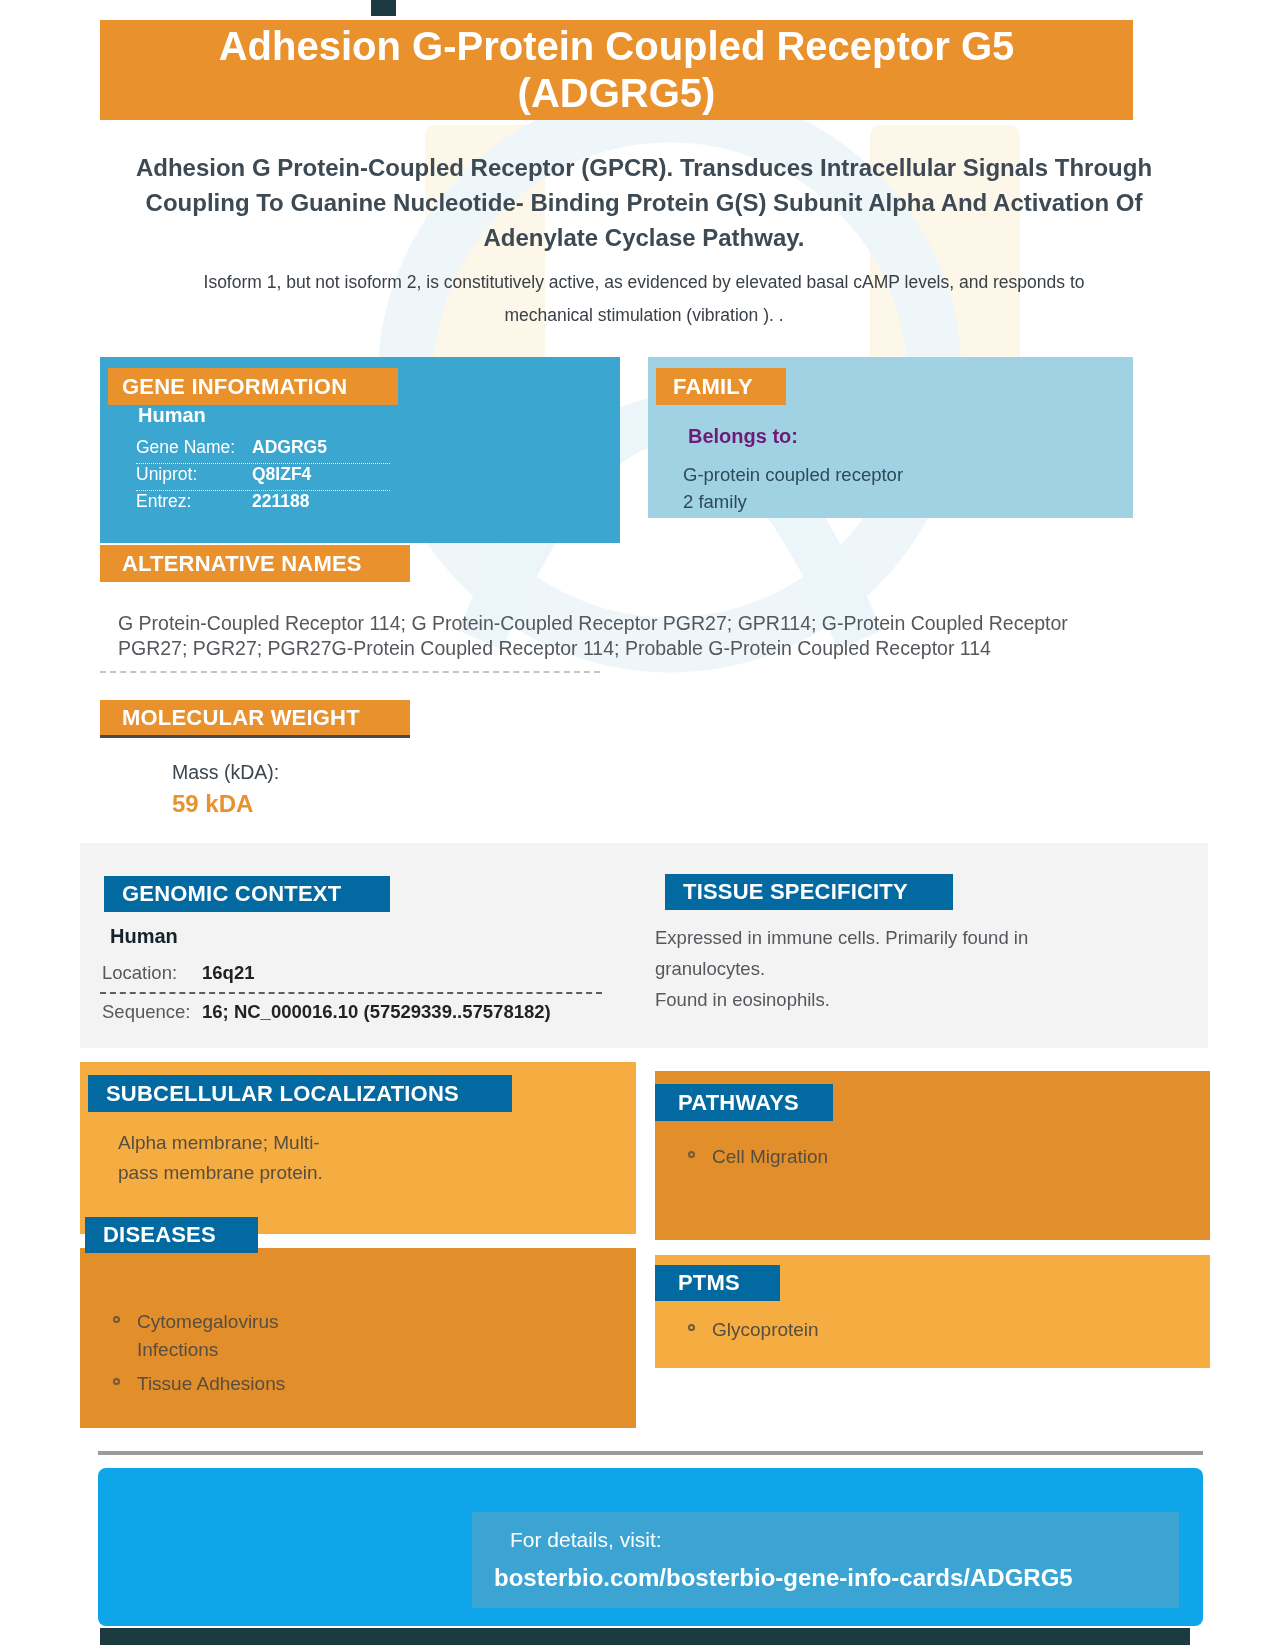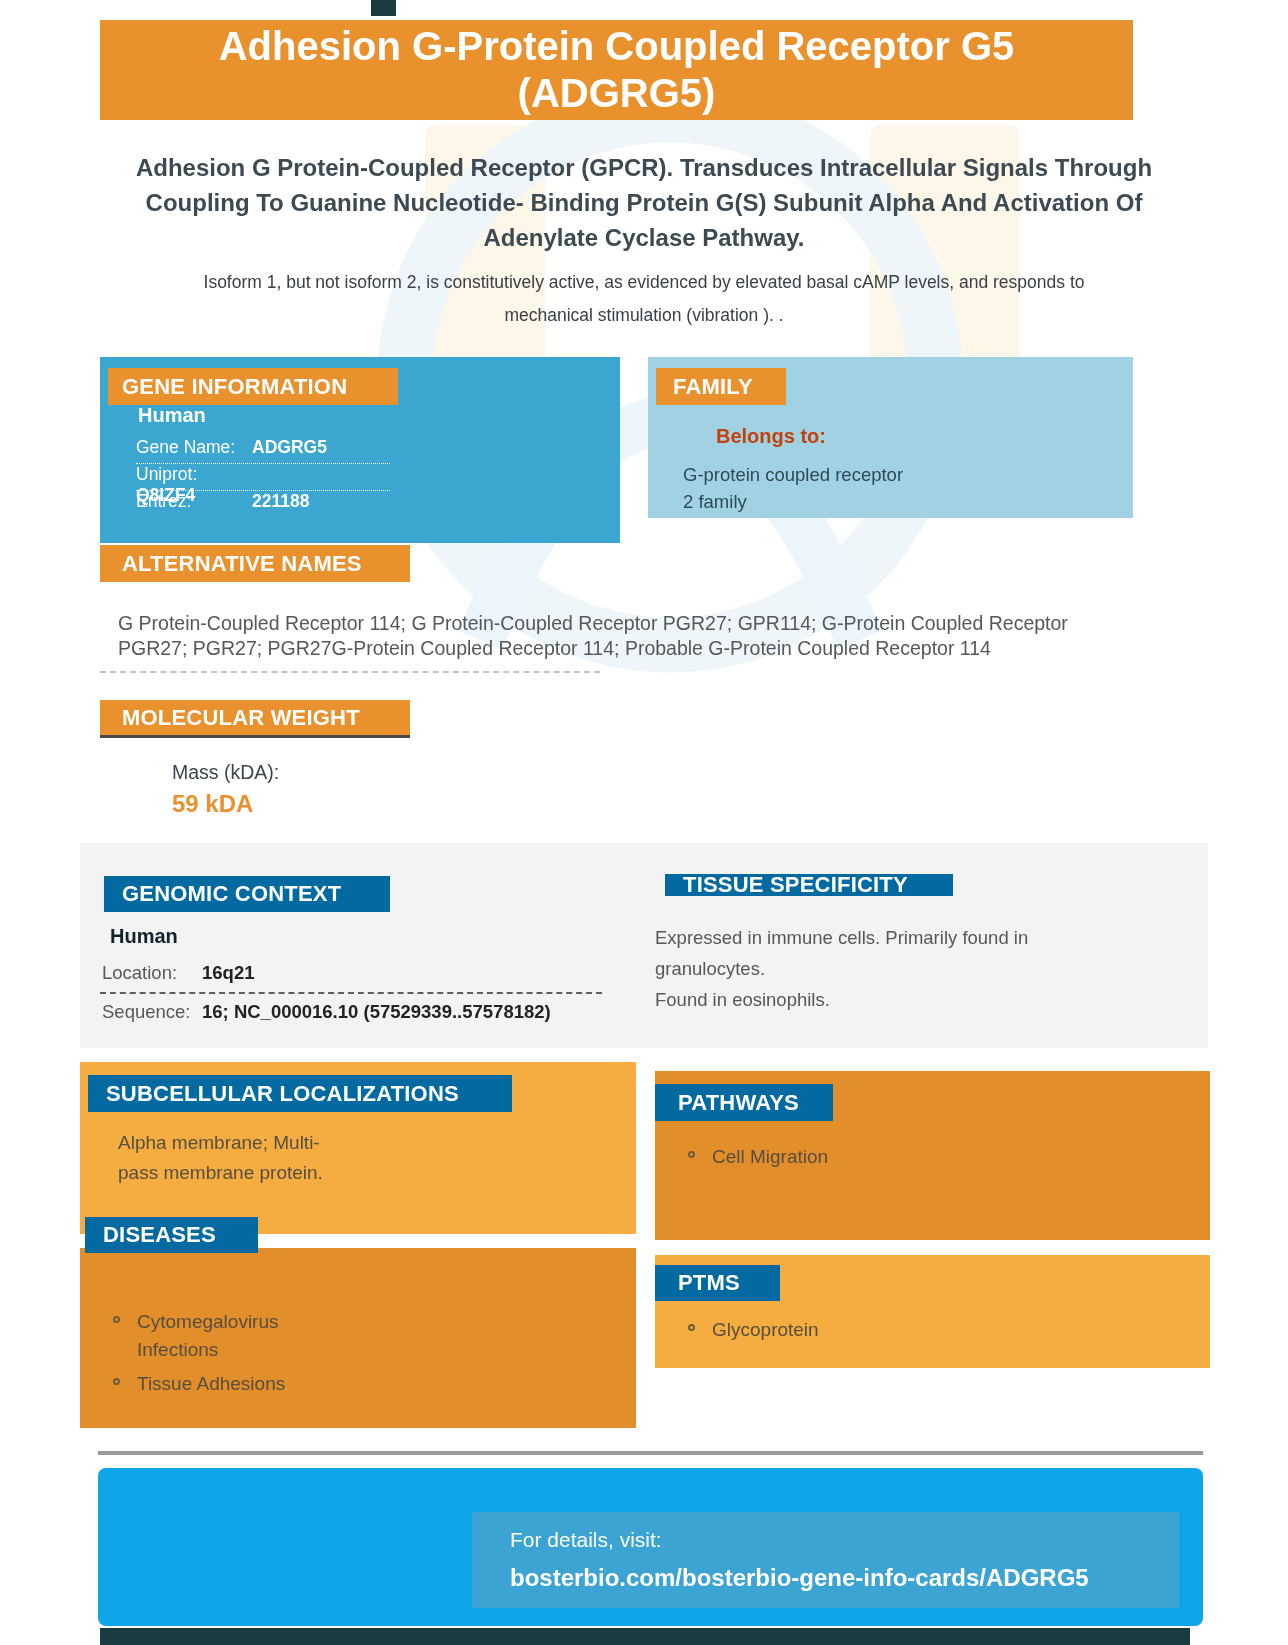--- a/index.html
+++ b/index.html
@@ -27,27 +27,27 @@
 
   
   #gene-box{position:absolute;left:100px;top:357px;width:520px;height:186px;background:#3BA6CF;}
   #gene-heading{left:108px;top:368px;width:290px;height:37px;padding-left:14px;}
   #gene-species{position:absolute;left:138px;top:404px;color:#ffffff;font-size:20px;font-weight:bold;}
   .gene-row{position:absolute;left:136px;width:254px;height:27px;color:#ffffff;font-size:17.5px;display:flex;align-items:flex-start;}
   .gene-row .lbl{display:inline-block;width:116px;}
   .gene-row .val{font-weight:bold;}
   .gene-row.dotted{border-bottom:1px dotted rgba(255,255,255,.9);}
   #gene-row-0{top:437px;}
-  #gene-row-1{top:464px;flex-direction:column;}
+  #gene-row-1{top:464px;}
   #gene-row-2{top:491px;}
 
   
   #family-box{position:absolute;left:648px;top:357px;width:485px;height:161px;background:#A0D2E3;}
   #family-heading{left:656px;top:368px;width:130px;height:37px;padding-left:17px;}
-  #family-belongs{position:absolute;left:716px;top:425px;color:#c2410c;font-size:20px;font-weight:bold;}
+  #family-belongs{position:absolute;left:688px;top:425px;color:#701a75;font-size:20px;font-weight:bold;}
   #family-value{position:absolute;left:683px;top:462px;color:#2C4A57;font-size:18.5px;line-height:26.5px;}
 
   
   #alt-heading{left:100px;top:545px;width:310px;height:37px;padding-left:22px;}
   #alt-text{position:absolute;left:118px;top:591px;width:950px;color:#54585C;font-size:19.5px;line-height:25.5px;}
   #alt-dash{position:absolute;left:100px;top:671px;width:500px;height:0;border-top:2px dashed #C4C4C4;}
 
   
   #mw-heading{left:100px;top:700px;width:310px;height:38px;padding-left:22px;border-bottom:3px solid #4A4A4A;}
   #mass-label{position:absolute;left:172px;top:761px;color:#3B4750;font-size:19.5px;}
@@ -55,21 +55,21 @@
 
   
   #context-panel{position:absolute;left:80px;top:843px;width:1128px;height:205px;background:#F3F3F4;}
   #gc-heading{left:104px;top:876px;width:286px;height:36px;padding-left:18px;}
   #gc-species{position:absolute;left:110px;top:925px;color:#14222A;font-size:20px;font-weight:bold;}
   .kv{position:absolute;color:#55585C;font-size:18.5px;}
   .kv .val{position:absolute;left:100px;top:0;color:#222222;font-weight:bold;white-space:nowrap;}
   #gc-loc{left:102px;top:962px;}
   #gc-dash{position:absolute;left:100px;top:992px;width:502px;height:0;border-top:2px dashed #5E5E5E;}
   #gc-seq{left:102px;top:1001px;}
-  #ts-heading{left:665px;top:874px;width:288px;height:22px;padding-left:18px;}
+  #ts-heading{left:665px;top:874px;width:288px;height:36px;padding-left:18px;}
   #ts-text{position:absolute;left:655px;top:922px;width:470px;color:#54585C;font-size:18.5px;line-height:31px;}
 
   
   .obox{position:absolute;}
   .obox.light{background:#F5AC40;}
   .obox.dark{background:#E28E2B;}
   #subcell-box{left:80px;top:1062px;width:556px;height:172px;}
   #subcell-heading{left:88px;top:1075px;width:424px;height:37px;padding-left:18px;}
   #subcell-text{position:absolute;left:118px;top:1128px;color:#564F41;font-size:19px;line-height:30px;}
   #pathways-box{left:655px;top:1071px;width:555px;height:169px;}
@@ -85,21 +85,21 @@
   #pathways-list{left:688px;top:1143px;}
   #diseases-list{left:113px;top:1308px;}
   #diseases-list li .txt{max-width:175px;}
   #ptms-list{left:688px;top:1316px;}
 
   
   #divider{position:absolute;left:98px;top:1451px;width:1105px;height:4px;background:#9B9B9B;}
   #footer-panel{position:absolute;left:98px;top:1468px;width:1105px;height:158px;background:#0ea5e9;border-radius:8px;}
   #footer-blue{position:absolute;left:374px;top:44px;width:707px;height:96px;background:#3BA4D2;}
   #footer-visit{position:absolute;left:38px;top:16px;color:#ffffff;font-size:21px;}
-  #footer-url{position:absolute;left:38px;top:52px;color:#ffffff;font-size:24px;font-weight:bold;}
+  #footer-url{position:absolute;left:22px;top:52px;color:#ffffff;font-size:24px;font-weight:bold;}
   #bottom-bar{position:absolute;left:100px;top:1628px;width:1090px;height:17px;background:#1C3B41;}
 </style>
 </head>
 <body>
 
 <div id="page">
 
   <svg id="watermark" viewBox="0 0 840 620" aria-hidden="true">
     <rect x="175" y="45" width="120" height="280" rx="10" fill="#FBF2DA"></rect>
     <rect x="620" y="45" width="150" height="280" rx="10" fill="#FBF2DA"></rect>

